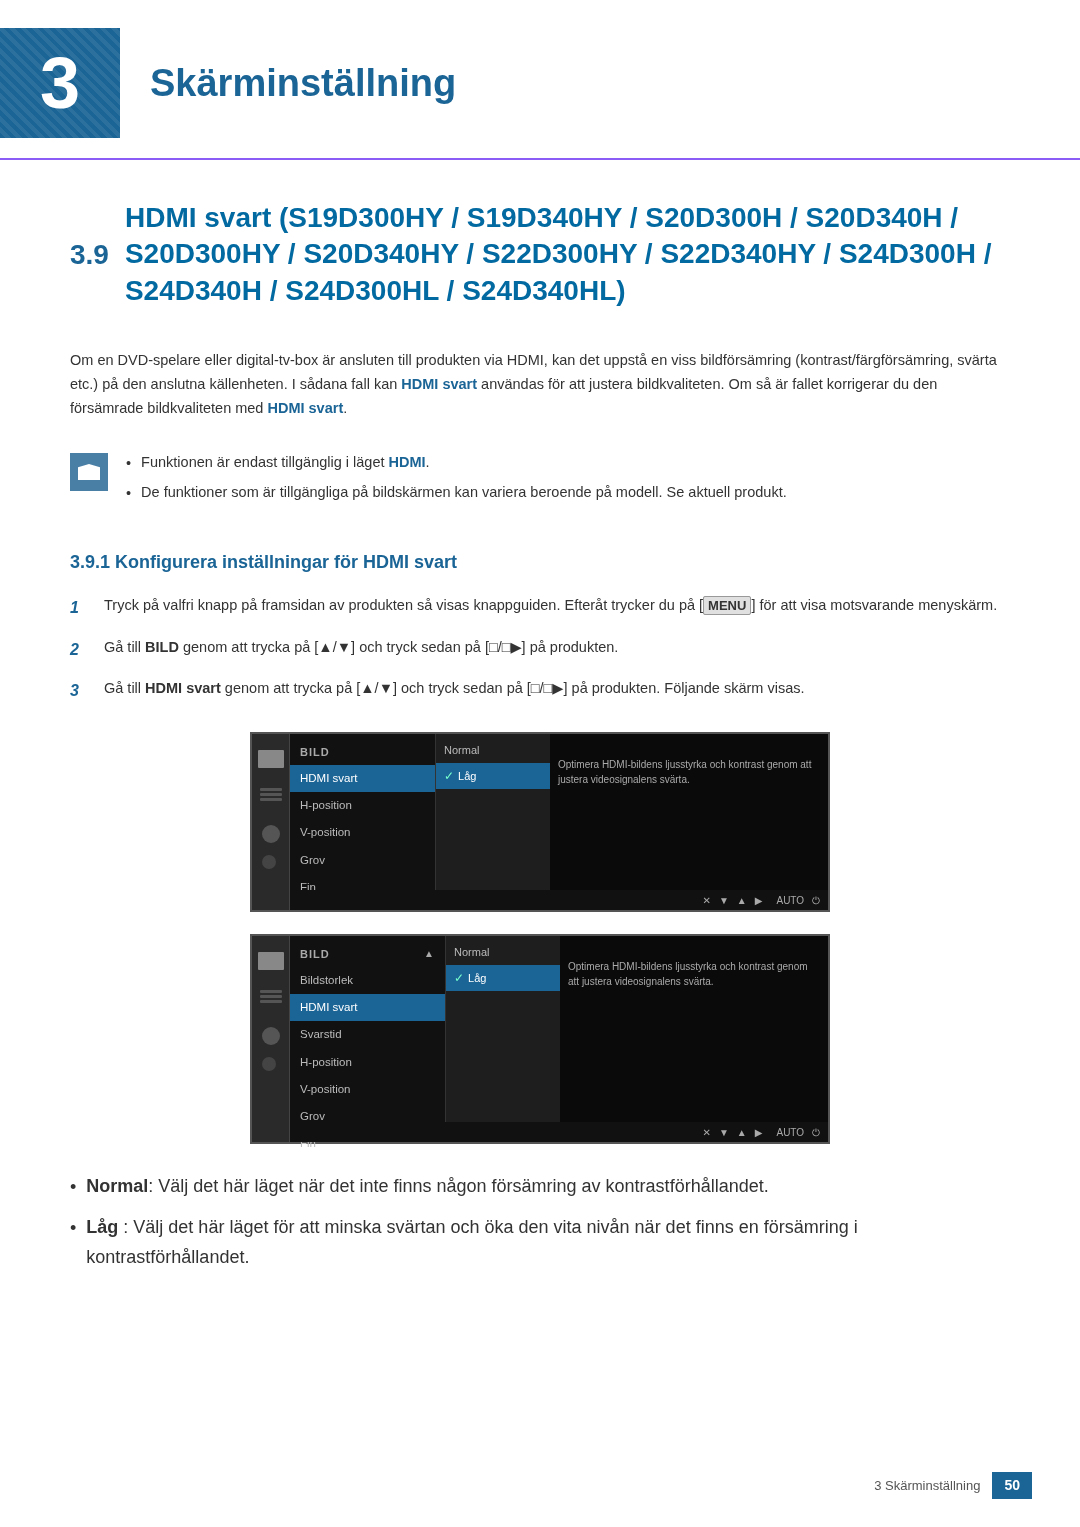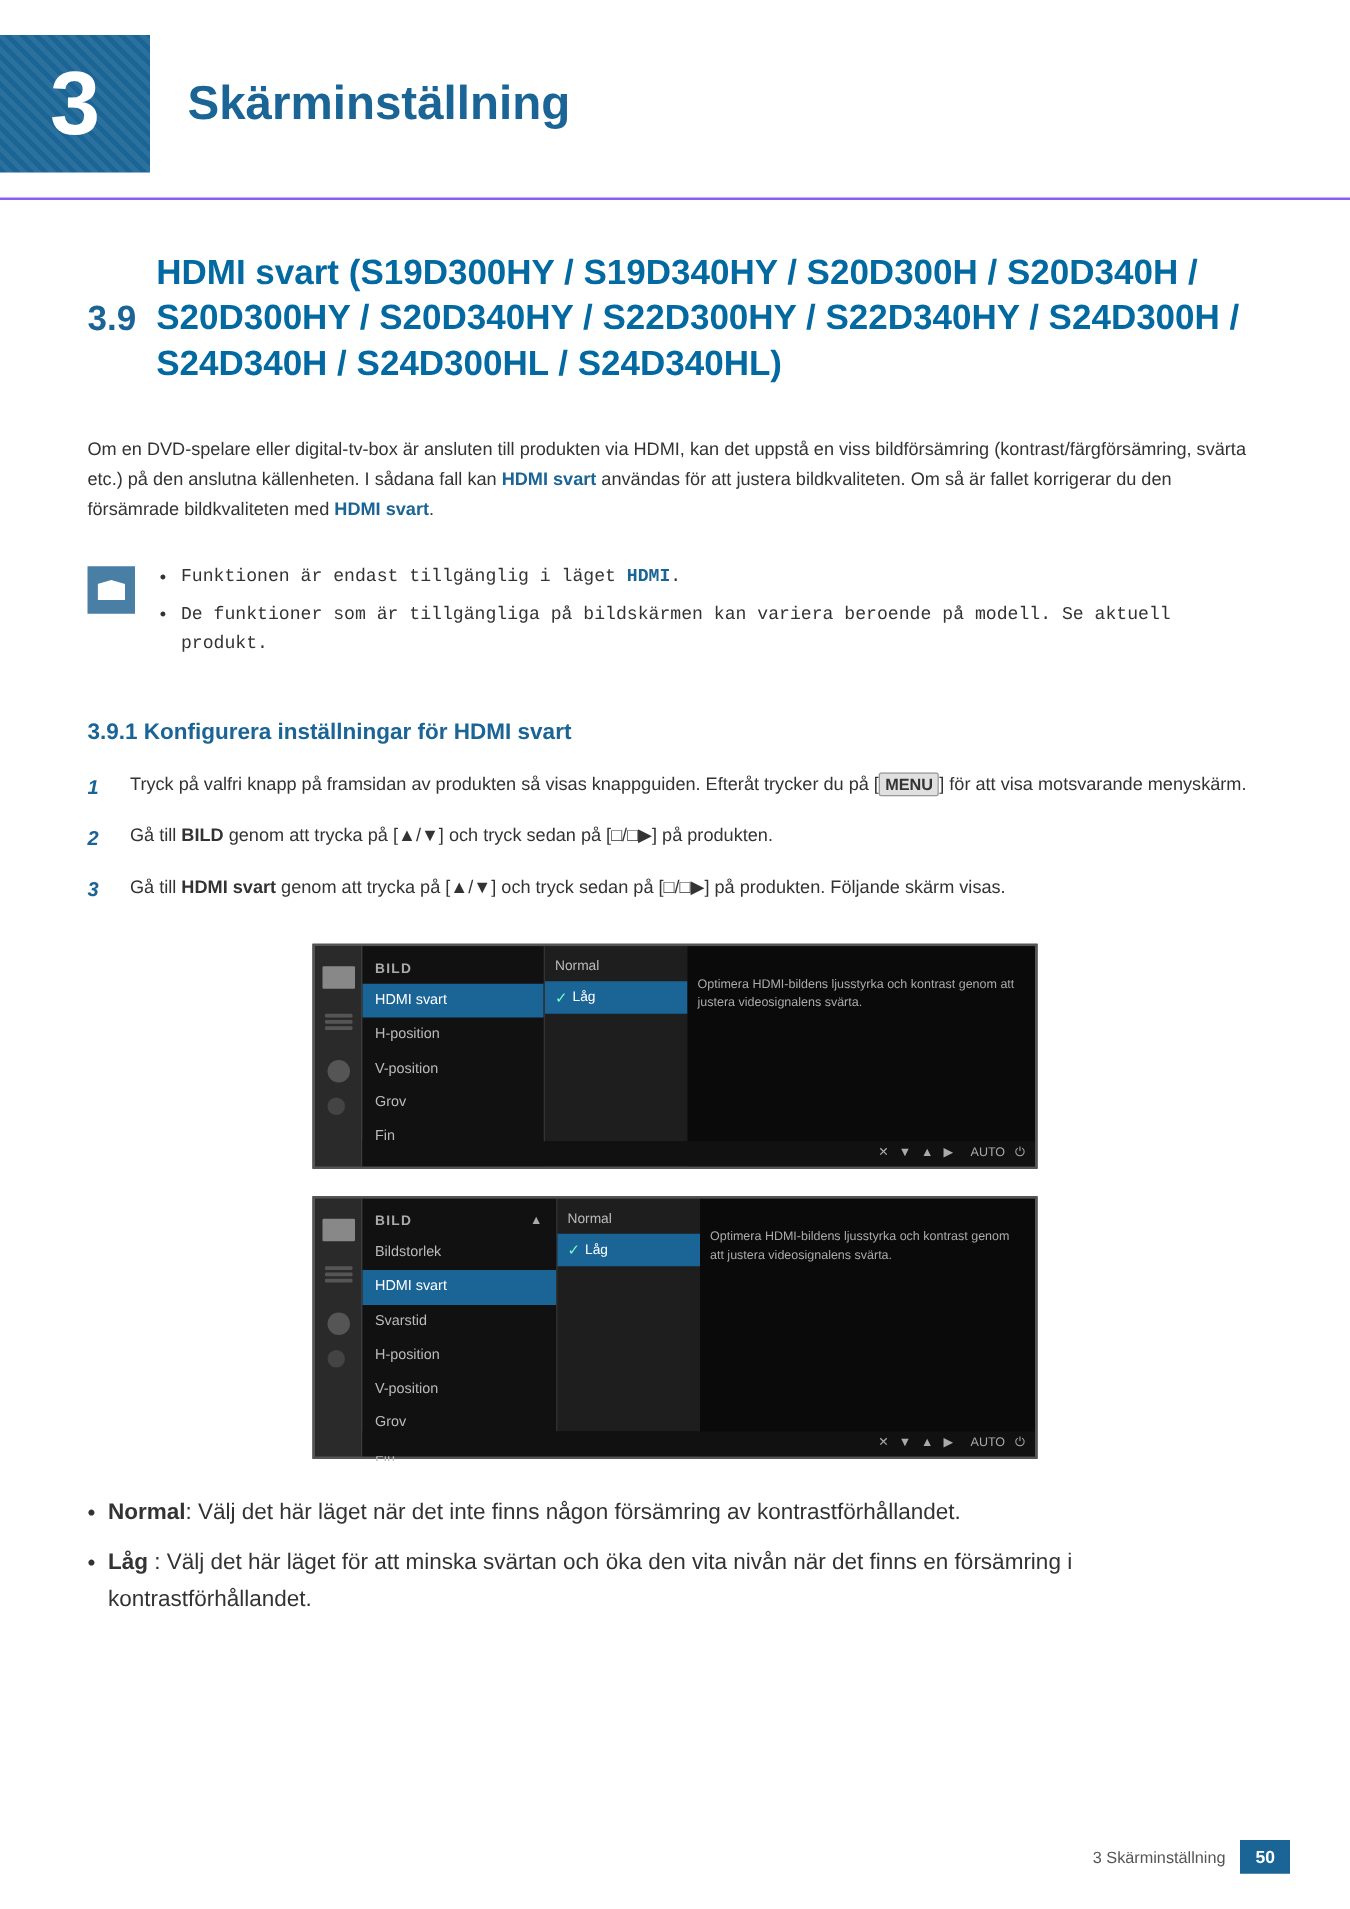--- a/index.html
+++ b/index.html
@@ -90,21 +90,20 @@
       font-weight: bold;
       color: #1a6496;
     }
 
     
     .note-box {
       display: flex;
       align-items: flex-start;
       margin: 20px 0 28px 0;
       padding: 10px 0;
-      font-family: Liberation Mono, monospace;
     }
     .note-icon {
       width: 38px;
       height: 38px;
       background: #4a7fa5;
       margin-right: 18px;
       flex-shrink: 0;
       display: flex;
       align-items: center;
       justify-content: center;

